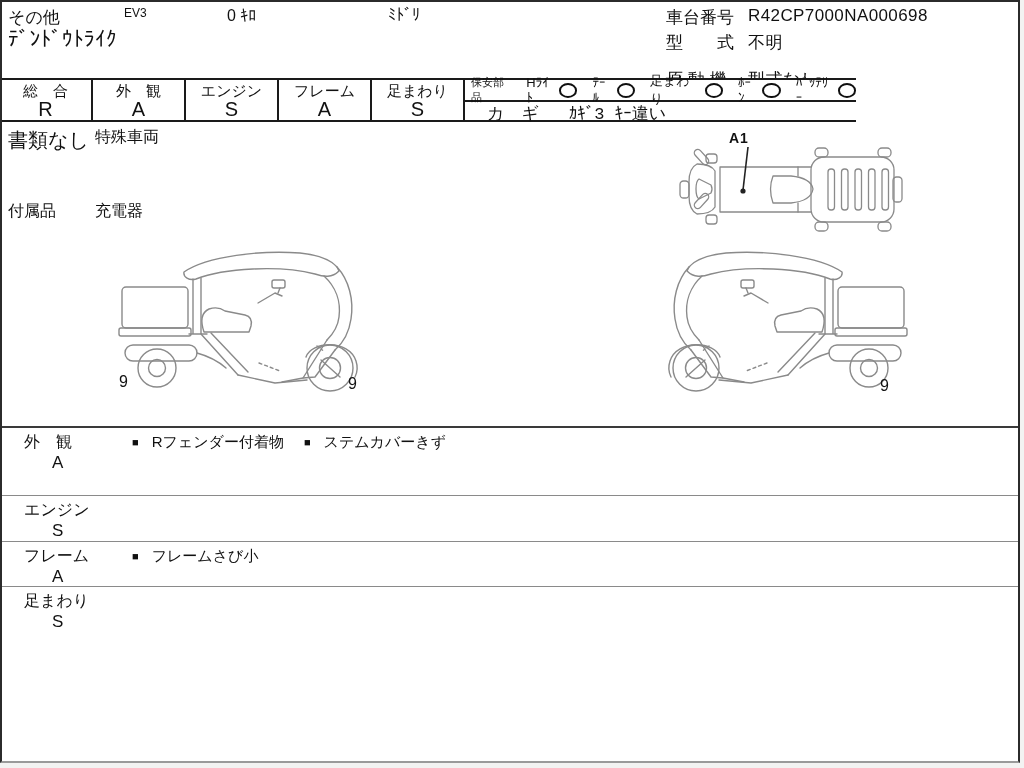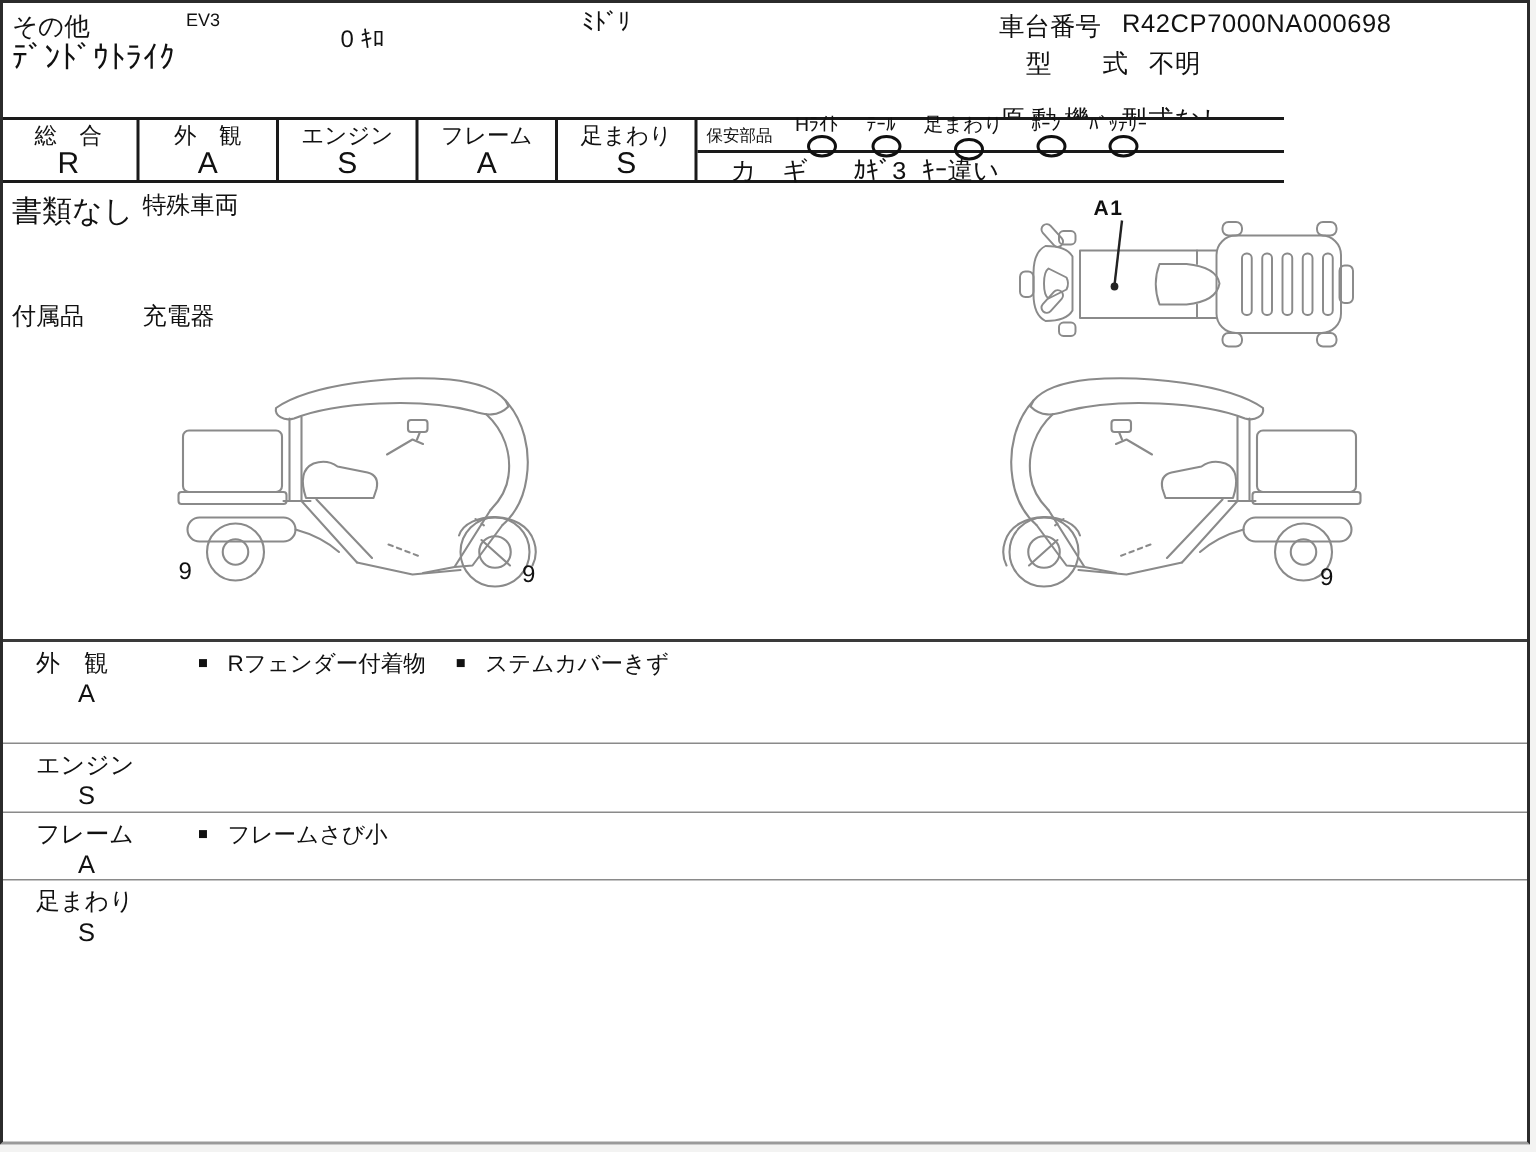--- a/index.html
+++ b/index.html
@@ -5,40 +5,40 @@
   html,body{margin:0;padding:0;background:#f3f3f2;}
   body{font-family:"Liberation Sans","DejaVu Sans",sans-serif;color:#111;}
   .page{position:relative;width:1024px;height:768px;background:#f3f3f2;overflow:hidden;}
   .sheet{position:absolute;left:0;top:0;width:1020px;height:763px;background:#ffffff;}
   .sheet-border{position:absolute;inset:0;border:2px solid #2b2b2b;border-bottom:2px solid #9a9a9a;pointer-events:none;z-index:50;}
   .abs{position:absolute;white-space:nowrap;}
 
   
   .h-cat{left:8px;top:6px;font-size:17px;}
   .h-model{left:124px;top:6px;font-size:12px;}
-  .h-mile{left:227px;top:7px;font-size:16px;margin-top:10px;}
+  .h-mile{left:227px;top:7px;font-size:16px;}
   .h-color{left:388px;top:6px;font-size:16px;}
   .h-name{left:8px;top:27px;font-size:21px;letter-spacing:0.5px;}
   .h-r1{left:666px;top:6px;}
-  .h-r2{left:684px;top:31px;justify-content:flex-end;}
+  .h-r2{left:666px;top:31px;justify-content:flex-end;}
   .h-r3{left:666px;top:56px;margin-top:12px;}
   .h-row{display:flex;font-size:17px;}
   .h-row .lbl{width:82px;}
   .h-row .val{letter-spacing:0.4px;}
 
   
   .grade-table{position:absolute;left:0;top:78px;width:856px;height:44px;box-sizing:border-box;
     border-top:2px solid #1a1a1a;border-bottom:2px solid #1a1a1a;display:flex;background:#fff;}
   .gcell{width:93px;box-sizing:border-box;border-right:2px solid #1a1a1a;text-align:center;}
   .gcell .glabel{font-size:15px;line-height:17px;margin-top:2px;}
   .gcell .ggrade{font-size:20px;line-height:21px;}
   .safety{flex:1;display:flex;flex-direction:column;}
   .safety-r1{height:20px;border-bottom:2px solid #1a1a1a;display:flex;align-items:center;}
   .safety-title{font-size:11px;margin-left:6px;}
-  .sitem{display:flex;align-items:center;margin-left:15px;flex-direction:column;}
+  .sitem{display:flex;align-items:center;margin-left:15px;}
   .sitem .slabel{font-size:13px;}
   .status-oval{width:16px;height:11px;border:2.5px solid #101010;border-radius:50%;display:inline-block;margin-left:7px;}
   .safety-r2{flex:1;display:flex;align-items:center;font-size:17px;font-family:Liberation Mono, monospace;}
   .key-label{margin-left:22px;}
   .key-value{margin-left:30px;}
 
   
   .n-doc{left:8px;top:127px;font-size:20px;}
   .n-class{left:95px;top:127px;font-size:16px;}
   .n-acc-l{left:8px;top:201px;font-size:16px;}

